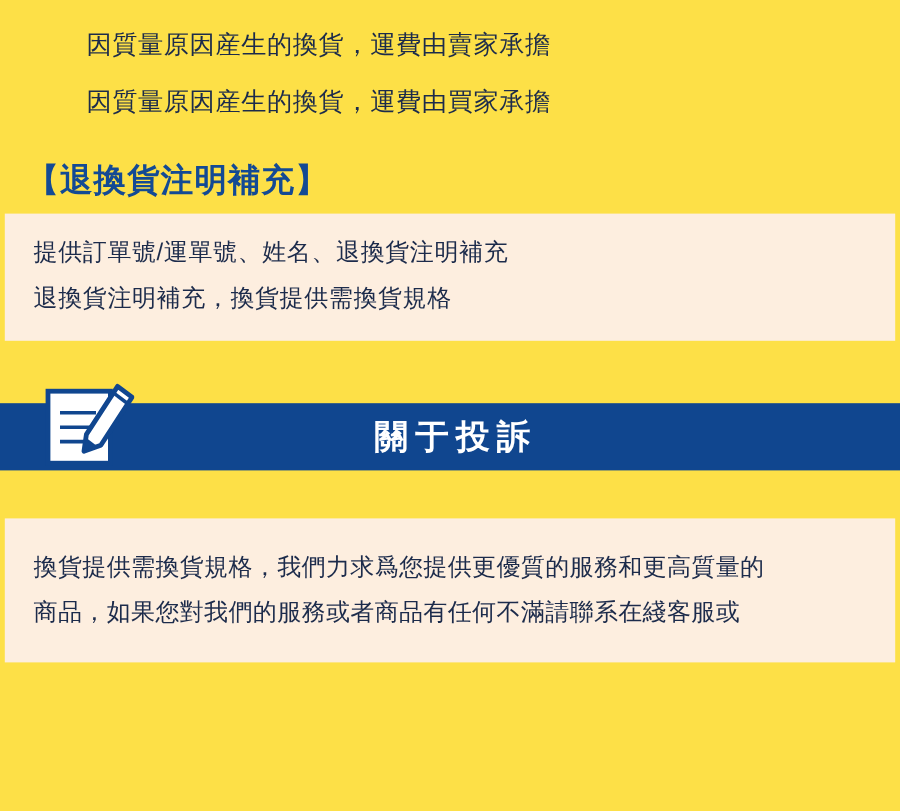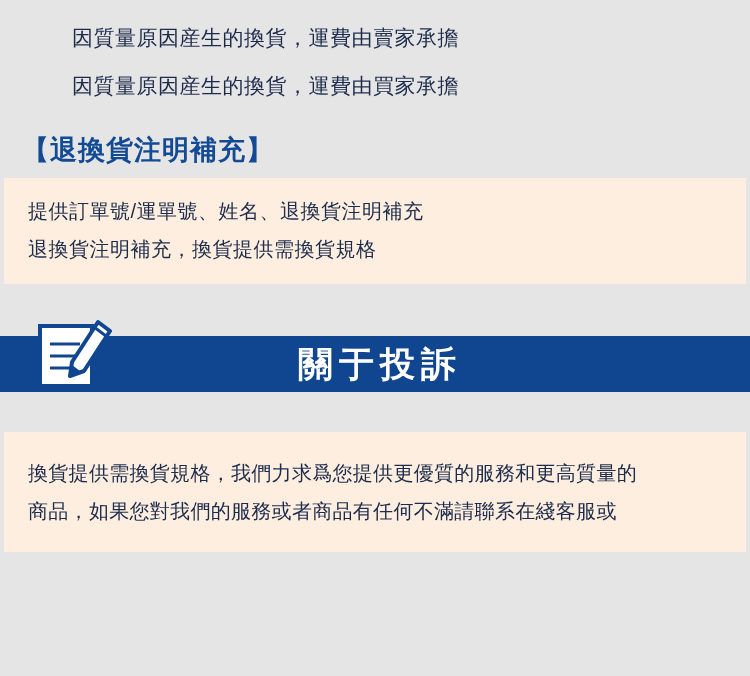--- a/index.html
+++ b/index.html
@@ -11,21 +11,21 @@
     height: 676px;
     background: #ffffff;
     font-family: "Liberation Sans", "DejaVu Sans", sans-serif;
     color: #1b2a4a;
     overflow: hidden;
   }
   .page {
     position: relative;
     width: 750px;
     height: 676px;
-    background: #e5e5e5;
+    background: #fde047;
   }
   
   .policy-lines {
     padding: 14px 0 0 0;
   }
   .policy-line {
     font-size: 21px;
     line-height: 48px;
     color: #1c2b4b;
     letter-spacing: 0.5px;
@@ -66,21 +66,21 @@
     right: 0;
     top: 0;
     height: 56px;
     background: #10468f;
     display: flex;
     align-items: center;
     justify-content: center;
   }
   .banner-title {
     color: #ffffff;
-    font-size: 35px;
+    font-size: 28px;
     font-weight: bold;
     letter-spacing: 6px;
     margin-left: 10px;
   }
   .banner-icon {
     position: absolute;
     left: 36px;
     top: -26px;
     width: 76px;
     height: 80px;

